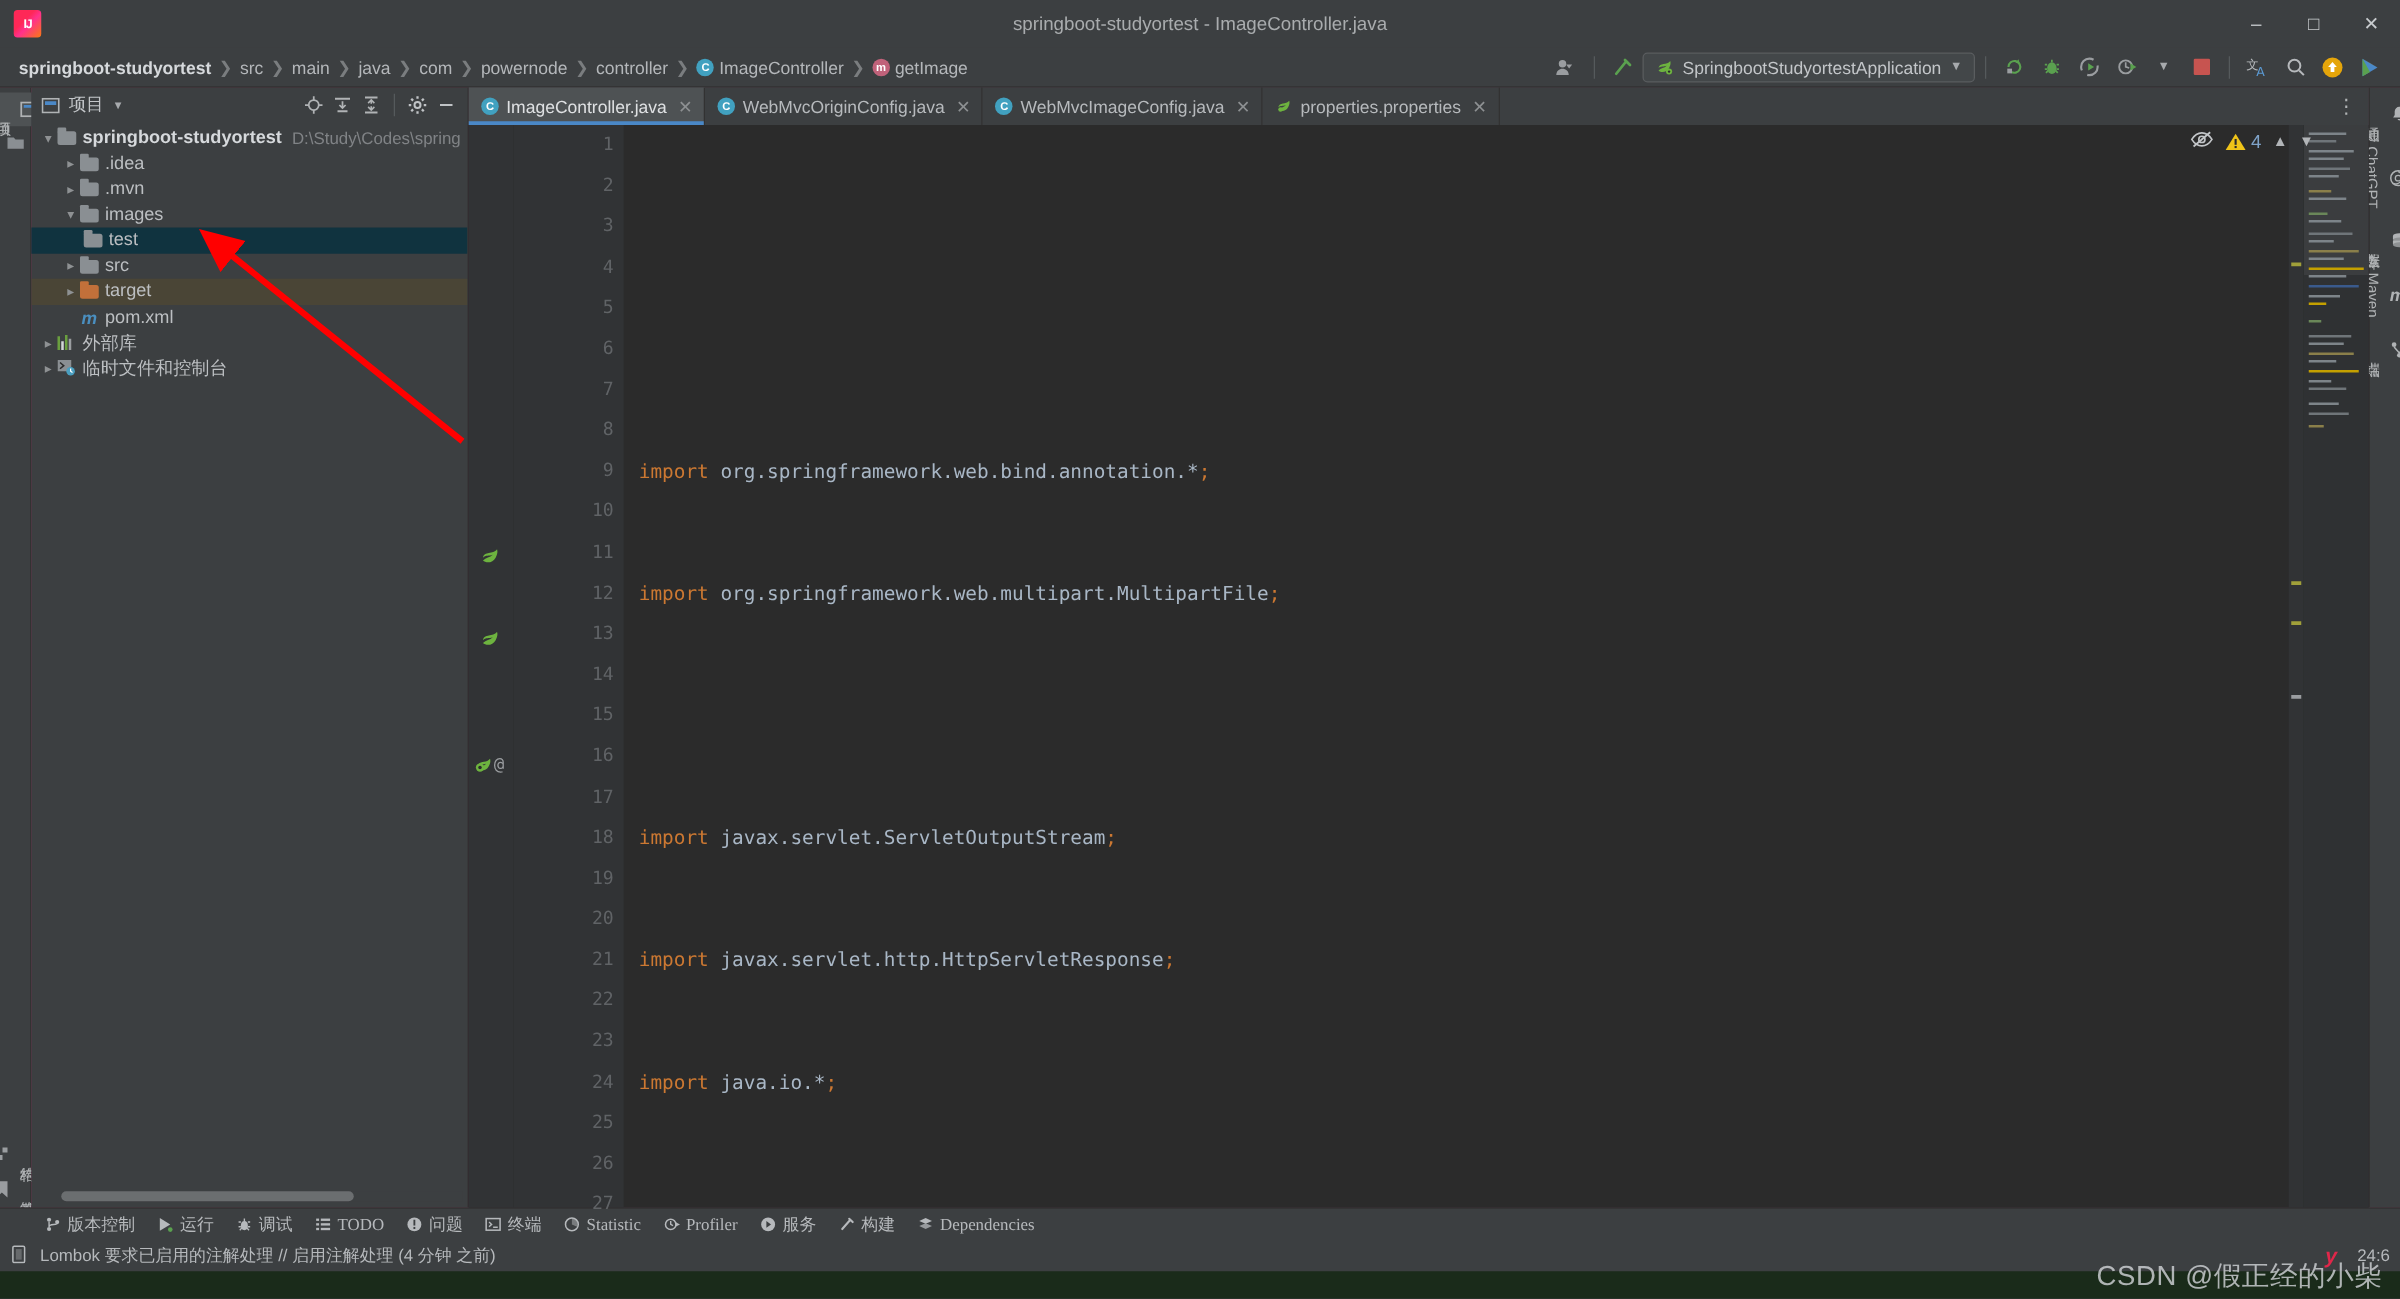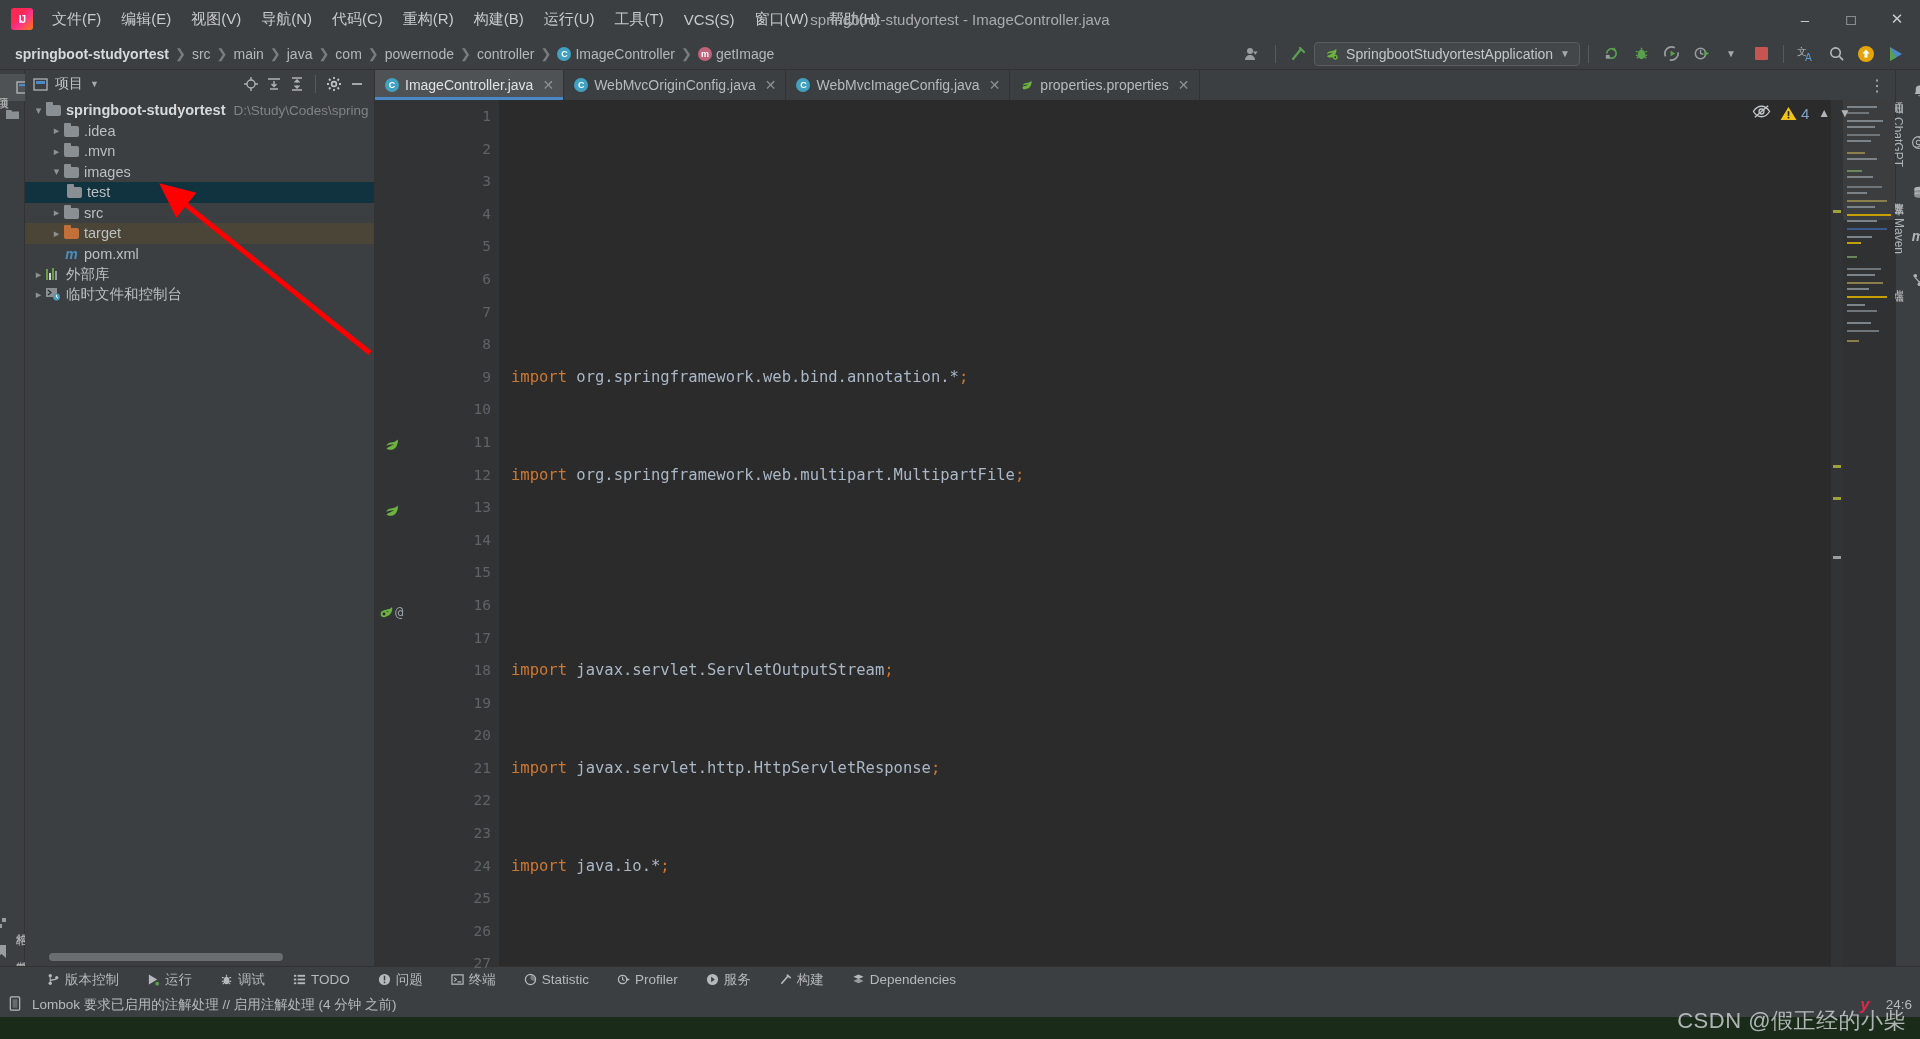--- a/index.html
+++ b/index.html
@@ -166,21 +166,21 @@
     display: flex; flex-direction: column; align-items: center; padding-top: 6px; gap: 2px;
   }
   .rrail-item {
     writing-mode: vertical-rl; font-size: 12px; color: #b0b3b5; padding: 8px 3px;
     display: flex; flex-direction: column; align-items: center; gap: 6px;
   }
 
   
   .toolwin-bar {
     height: 26px; flex: 0 0 26px; background: #3c3f41; display: flex; align-items: center;
-    gap: 12px; padding-left: 39px; border-top: 1px solid #323232;
+    gap: 2px; padding-left: 28px; border-top: 1px solid #323232; font-family: Liberation Serif, serif;
   }
   .tw { display: flex; align-items: center; gap: 5px; font-size: 13.5px; color: #b6b9bc; padding: 3px 8px; border-radius: 3px; }
 
   .statusbar {
     height: 25px; flex: 0 0 25px; background: #3c3f41; display: flex; align-items: center;
     padding: 0 8px; font-size: 13.5px; color: #b6b9bc; gap: 10px;
   }
   .sb-right { margin-left: auto; display: flex; align-items: center; gap: 16px; }
   .watermark {
     position: absolute; right: 14px; bottom: 3px; font-size: 22px; color: #cfd2d5;
@@ -191,34 +191,20 @@
   
   .redarrow { position: absolute; pointer-events: none; left: 0; top: 0; }
 </style>
 </head>
 <body>
 
 <div id="app">
 
   <div class="titlebar">
     <div class="ij-logo"></div>
-    <div class="menu">
-      <div class="menu-item">文件(F)</div>
-      <div class="menu-item">编辑(E)</div>
-      <div class="menu-item">视图(V)</div>
-      <div class="menu-item">导航(N)</div>
-      <div class="menu-item">代码(C)</div>
-      <div class="menu-item">重构(R)</div>
-      <div class="menu-item">构建(B)</div>
-      <div class="menu-item">运行(U)</div>
-      <div class="menu-item">工具(T)</div>
-      <div class="menu-item">VCS(S)</div>
-      <div class="menu-item">窗口(W)</div>
-      <div class="menu-item">帮助(H)</div>
-    </div>
     <div class="win-title">springboot-studyortest - ImageController.java</div>
     <div class="win-controls">
       <div class="win-btn">–</div>
       <div class="win-btn">□</div>
       <div class="win-btn close">✕</div>
     </div>
   </div>
 
   <div class="navbar">
     <div class="crumbs">

